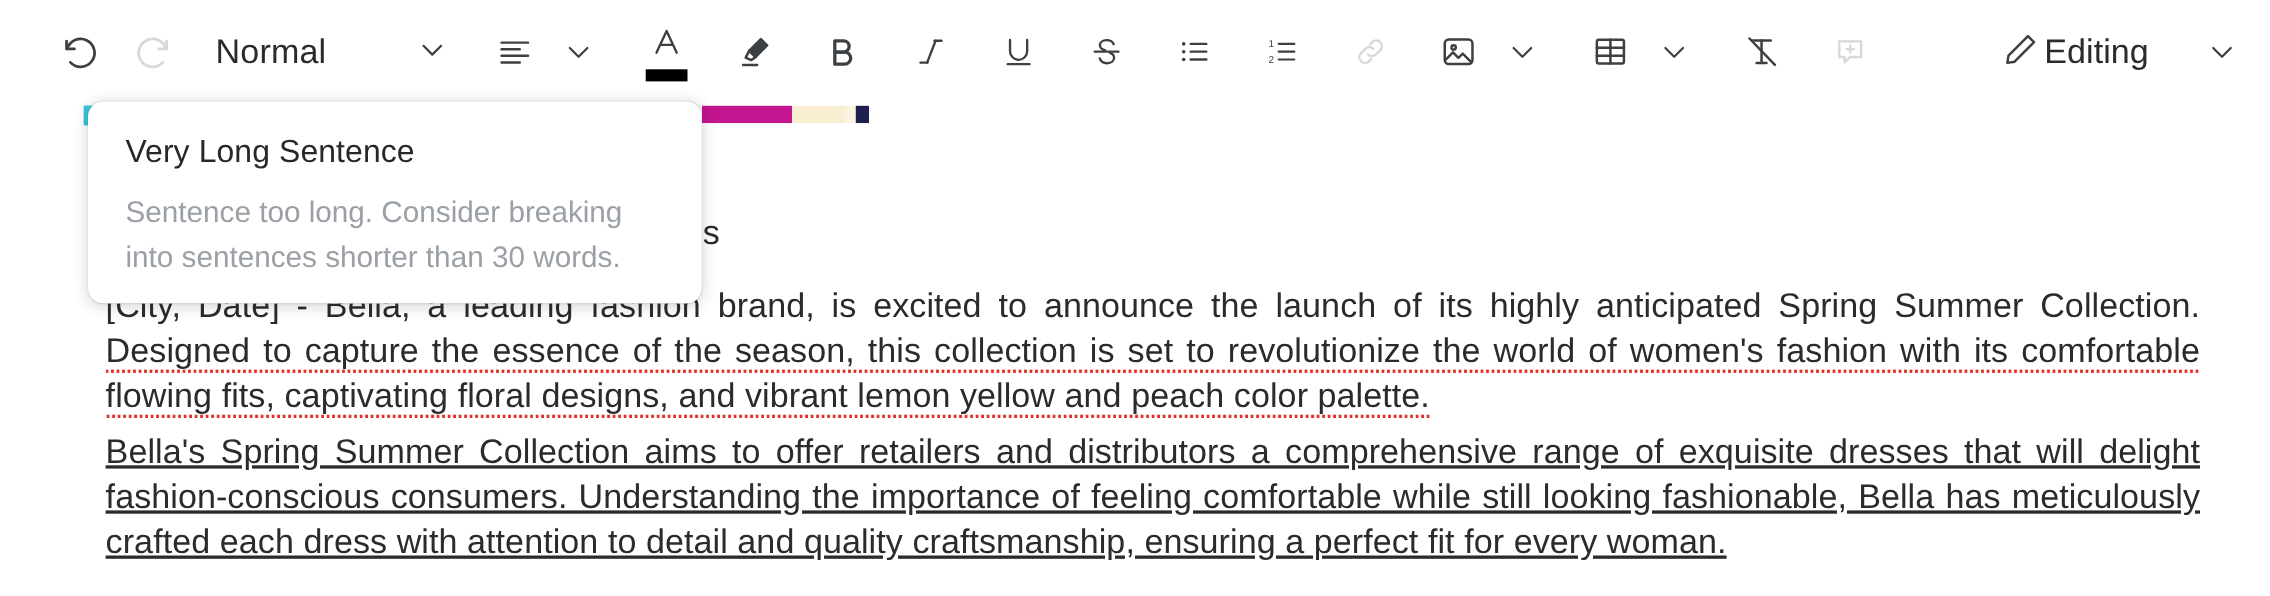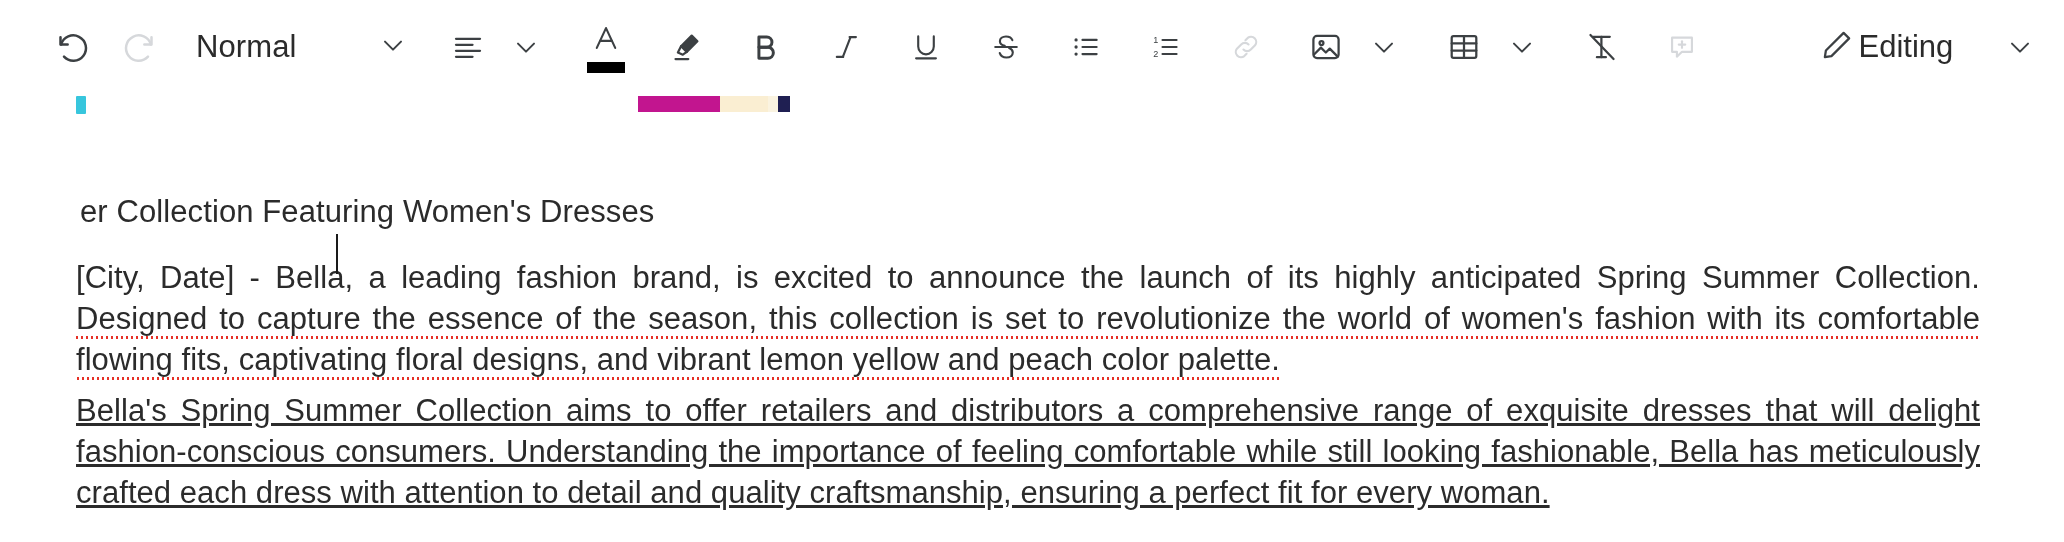--- a/index.html
+++ b/index.html
@@ -133,21 +133,21 @@
     top: 100px;
     width: 1940px;
     font-size: 31px;
     color: #2b2b2b;
     white-space: nowrap;
     letter-spacing: 0.1px;
   }
 
   .doc-para {
     position: absolute;
-    left: 76px;
+    left: 96px;
     width: 1904px;
     font-size: 31px;
     line-height: 41px;
     color: #2b2b2b;
     letter-spacing: 0.05px;
     text-align: justify;
     text-align-last: left;
   }
   .p1 { top: 132px; }
   .p2 { top: 265px; text-decoration: underline; }
@@ -488,14 +488,18 @@
       <span>[City, Date] - Bella, a leading fashion brand, is excited to announce the launch of its highly anticipated Spring Summer Collection. </span><span class="squiggle">Designed to capture the essence of the season, this collection is set to revolutionize the world of women's fashion with its comfortable flowing fits, captivating floral designs, and vibrant lemon yellow and peach color palette.</span>
     </p>
 
     <p class="doc-para p2">Bella's Spring Summer Collection aims to offer retailers and distributors a comprehensive range of exquisite dresses that will delight fashion-conscious consumers. Understanding the importance of feeling comfortable while still looking fashionable, Bella has meticulously crafted each dress with attention to detail and quality craftsmanship, ensuring a perfect fit for every woman.</p>
 
     <div class="caret"></div>
   </div>
 
   <div class="teal-sliver"></div>
 
+  <div class="tooltip">
+    <div class="tooltip-title">Very Long Sentence</div>
+    <div class="tooltip-desc">Sentence too long. Consider breaking into sentences shorter than 30 words.</div>
+  </div>
 
 </div>
 
 </body></html>

